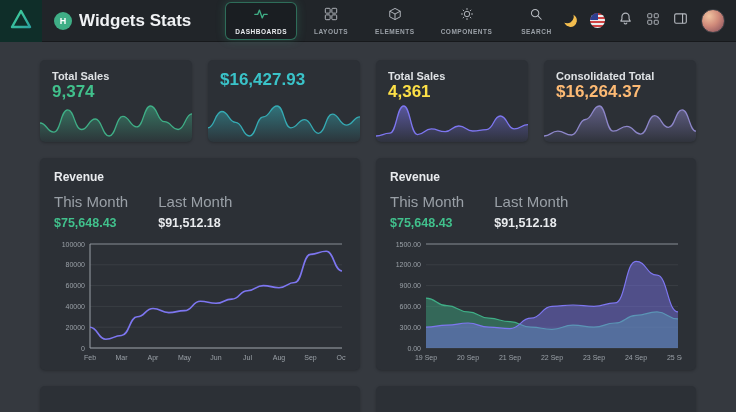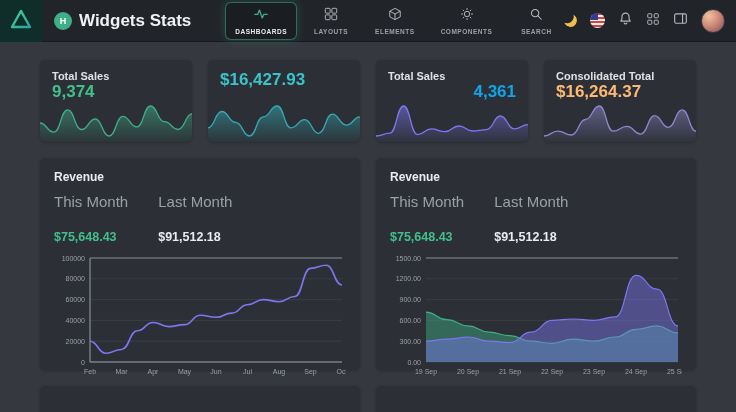--- a/index.html
+++ b/index.html
@@ -31,21 +31,21 @@
   .stat-card{position:relative;height:82px;background:#2c3036;border-radius:5px;overflow:hidden;padding:10px 12px;box-shadow:0 1px 3px rgba(0,0,0,.25)}
   .stat-title{font-size:11px;color:#dfe2e5;font-weight:bold}
   .stat-value{font-size:17px;font-weight:bold;margin-top:0}
   .spark{position:absolute;left:0;right:0;bottom:0;height:40px}
 
   .charts-row{display:grid;grid-template-columns:1fr 1fr;gap:16px;margin-top:16px}
   .chart-card{background:#2c3036;border-radius:5px;padding:12px 14px;height:212px;box-shadow:0 1px 3px rgba(0,0,0,.25)}
   .chart-title{font-size:12px;color:#e9ebee;font-weight:bold}
   .legend-row{display:flex;gap:30px;margin-top:9px}
   .legend-label{font-size:15px;color:#9aa0a7}
-  .legend-value{font-size:12.5px;font-weight:bold;margin-top:20px}
+  .legend-value{font-size:12.5px;font-weight:bold;margin-top:6px}
   .big-chart{margin-top:6px;height:128px}
 
   .stubs-row{display:grid;grid-template-columns:1fr 1fr;gap:16px;margin-top:16px}
   .stub{height:40px;background:#2c3036;border-radius:5px;box-shadow:0 1px 3px rgba(0,0,0,.25)}
 </style>
 </head>
 <body>
 
 <div class="screen">
 
@@ -197,21 +197,21 @@
                   <stop offset="1" stop-color="#35aab3" stop-opacity="0.04"></stop>
                 </linearGradient>
               </defs>
               <path d="M0.0,25.8 C4.5,25.8 4.5,9.5 9.1,9.5 C13.6,9.5 13.6,20.4 18.2,20.4 C22.7,20.4 22.7,34.0 27.3,34.0 C31.8,34.0 31.8,14.9 36.4,14.9 C40.9,14.9 40.9,4.0 45.5,4.0 C50.0,4.0 50.0,25.8 54.5,25.8 C59.1,25.8 59.1,17.6 63.6,17.6 C68.2,17.6 68.2,31.3 72.7,31.3 C77.3,31.3 77.3,12.2 81.8,12.2 C86.4,12.2 86.4,23.1 90.9,23.1 C95.5,23.1 95.5,14.9 100.0,14.9 L100,40 L0,40 Z" fill="url(#sg1)"></path>
               <path d="M0.0,25.8 C4.5,25.8 4.5,9.5 9.1,9.5 C13.6,9.5 13.6,20.4 18.2,20.4 C22.7,20.4 22.7,34.0 27.3,34.0 C31.8,34.0 31.8,14.9 36.4,14.9 C40.9,14.9 40.9,4.0 45.5,4.0 C50.0,4.0 50.0,25.8 54.5,25.8 C59.1,25.8 59.1,17.6 63.6,17.6 C68.2,17.6 68.2,31.3 72.7,31.3 C77.3,31.3 77.3,12.2 81.8,12.2 C86.4,12.2 86.4,23.1 90.9,23.1 C95.5,23.1 95.5,14.9 100.0,14.9" fill="none" stroke="#35aab3" stroke-width="1.3" vector-effect="non-scaling-stroke"></path>
             </svg>
           </div>
       </div>
       <div class="stat-card">
         <div class="stat-title">Total Sales</div>
-        <div class="stat-value" style="color: #0ea5e9; text-align: right;">4,361</div>
+        <div class="stat-value" style="color: #fde047;">4,361</div>
         <div class="spark">
             <svg viewBox="0 0 100 40" preserveAspectRatio="none" style="width:100%;height:100%;display:block">
               <defs>
                 <linearGradient id="sg2" x1="0" y1="0" x2="0" y2="1">
                   <stop offset="0" stop-color="#7d76f0" stop-opacity="0.55"></stop>
                   <stop offset="1" stop-color="#7d76f0" stop-opacity="0.04"></stop>
                 </linearGradient>
               </defs>
               <path d="M0.0,34.0 C4.5,34.0 4.5,31.1 9.1,31.1 C13.6,31.1 13.6,4.0 18.2,4.0 C22.7,4.0 22.7,32.6 27.3,32.6 C31.8,32.6 31.8,26.9 36.4,26.9 C40.9,26.9 40.9,29.7 45.5,29.7 C50.0,29.7 50.0,24.0 54.5,24.0 C59.1,24.0 59.1,29.0 63.6,29.0 C68.2,29.0 68.2,27.6 72.7,27.6 C77.3,27.6 77.3,14.0 81.8,14.0 C86.4,14.0 86.4,26.9 90.9,26.9 C95.5,26.9 95.5,22.6 100.0,22.6 L100,40 L0,40 Z" fill="url(#sg2)"></path>
               <path d="M0.0,34.0 C4.5,34.0 4.5,31.1 9.1,31.1 C13.6,31.1 13.6,4.0 18.2,4.0 C22.7,4.0 22.7,32.6 27.3,32.6 C31.8,32.6 31.8,26.9 36.4,26.9 C40.9,26.9 40.9,29.7 45.5,29.7 C50.0,29.7 50.0,24.0 54.5,24.0 C59.1,24.0 59.1,29.0 63.6,29.0 C68.2,29.0 68.2,27.6 72.7,27.6 C77.3,27.6 77.3,14.0 81.8,14.0 C86.4,14.0 86.4,26.9 90.9,26.9 C95.5,26.9 95.5,22.6 100.0,22.6" fill="none" stroke="#7d76f0" stroke-width="1.3" vector-effect="non-scaling-stroke"></path>

